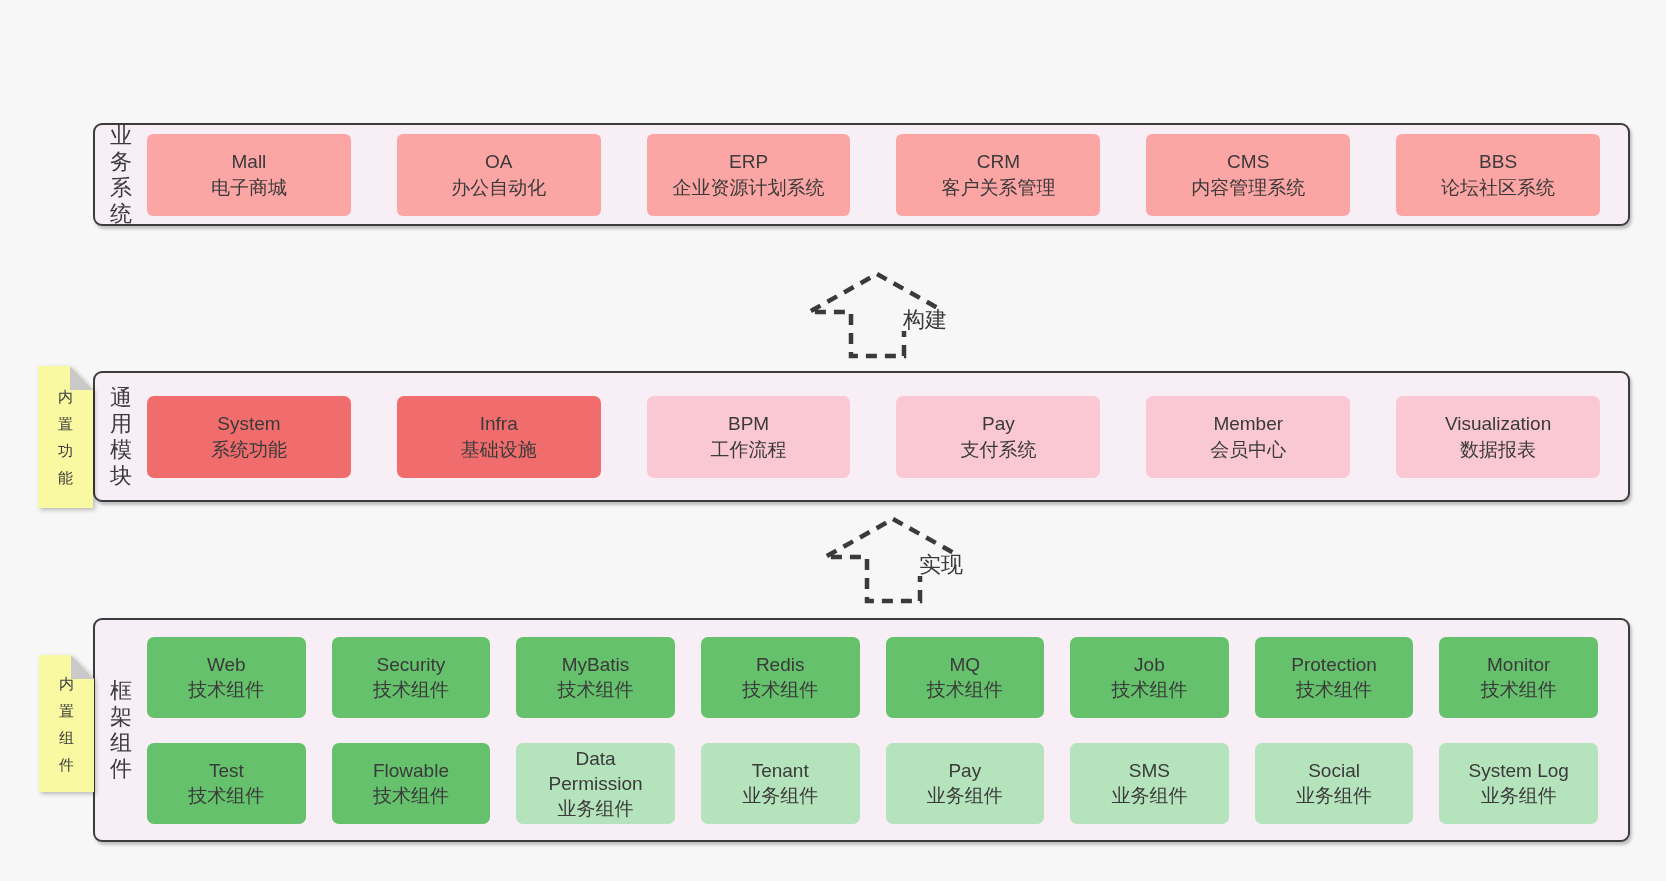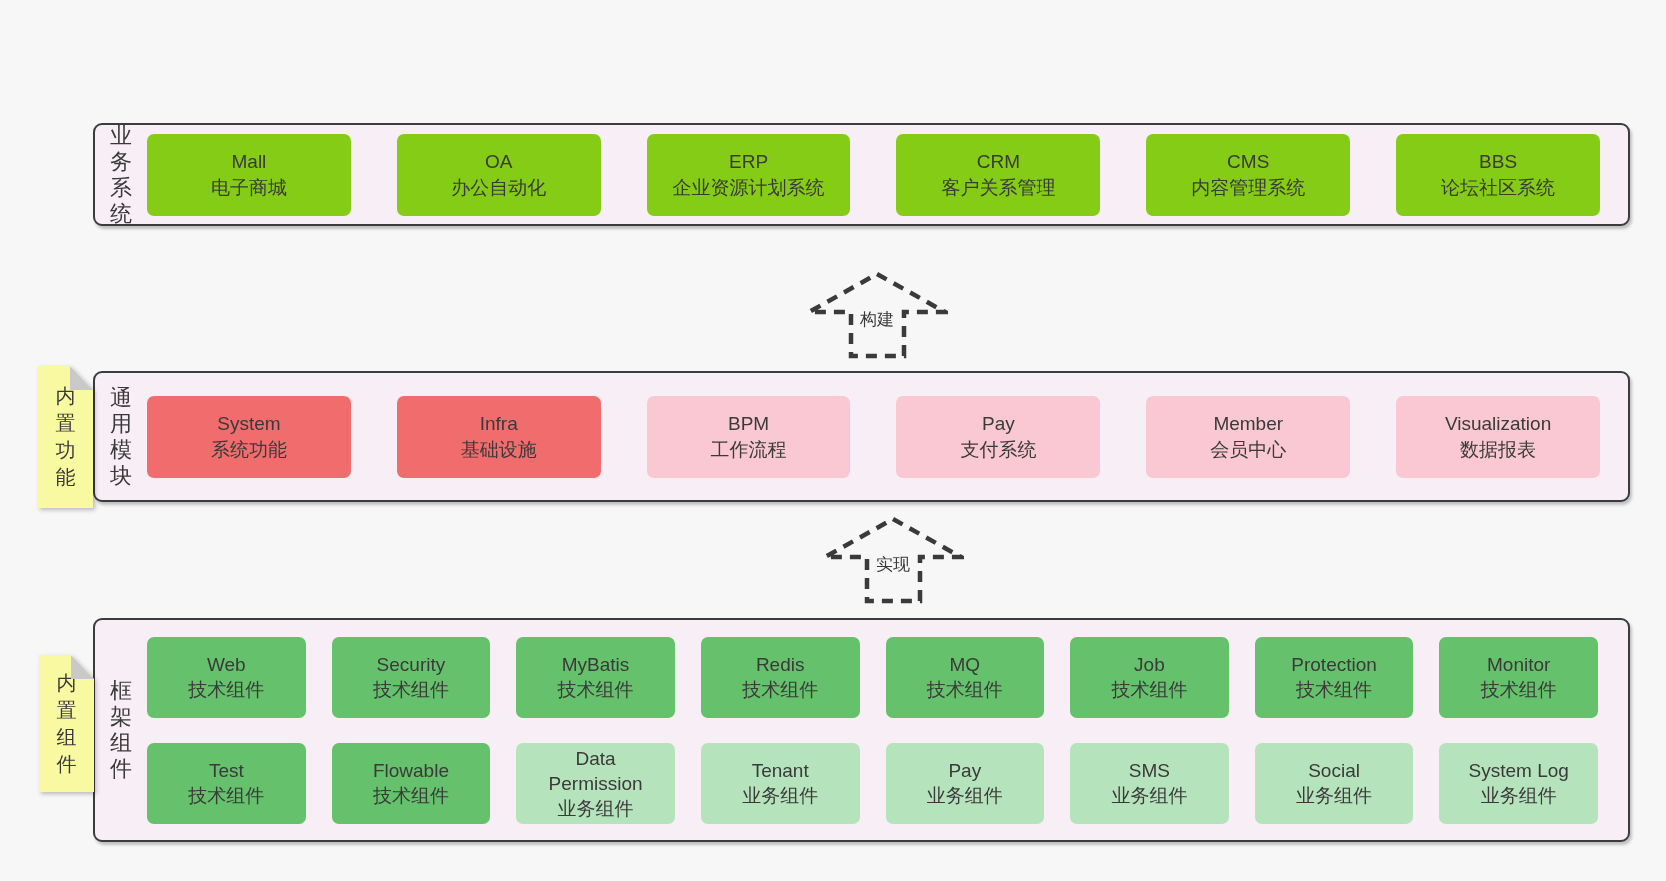--- a/index.html
+++ b/index.html
@@ -27,49 +27,49 @@
   .content{flex:1;display:flex;align-items:center;gap:46px;padding-right:28px;}
   #sec-components .content{flex-direction:column;justify-content:center;align-items:stretch;gap:25px;padding-right:30px;}
   .row8{display:flex;gap:26px;}
   
   .node{
     flex:1;height:82px;border-radius:7px;box-sizing:border-box;
     display:flex;flex-direction:column;align-items:center;justify-content:center;
     text-align:center;font-size:19px;line-height:26px;padding:0 12px;
   }
   .row8 .node{height:81px;line-height:25px;}
-  .blue{background:#84cc16;}
+  .blue{background:#fca5a5;border-radius:6px;}
   .red{background:#f16d6d;}
   .pink{background:#f9c8d2;}
   .green{background:#65c16b;}
   .lgreen{background:#b5e3bc;}
   
   .sticky-wrap{position:absolute;z-index:4;filter:drop-shadow(2px 2px 2px rgba(0,0,0,0.25));}
   #sticky-features{left:38px;top:366px;width:55px;height:142px;}
   #sticky-components{left:39px;top:655px;width:55px;height:137px;}
   .sticky{
     width:100%;height:100%;background:#f9f9a1;position:relative;
     clip-path:polygon(0 0,calc(100% - 23px) 0,100% 24px,100% 100%,0 100%);
     display:flex;align-items:center;justify-content:center;
   }
   .fold{
     position:absolute;top:0;right:0;width:23px;height:24px;background:#c9c9c9;
     clip-path:polygon(0 0,100% 100%,0 100%);
   }
   .sticky .v-text{
-    width:22px;font-size:20px;line-height:27px;text-align:center;
+    width:22px;font-size:15px;line-height:27px;text-align:center;
     word-break:break-all;color:#3a3a3a;
   }
   
   .arrow{position:absolute;z-index:2;}
   #arrow-build{left:806px;top:271px;}
   #arrow-implement{left:822px;top:516px;}
   .arrow-label{
     position:absolute;z-index:3;transform:translateX(-50%);
-    background:#f7f7f7;font-size:17px;line-height:22px;padding:0 3px;color:#3a3a3a;
+    background:#f7f7f7;font-size:22px;line-height:22px;padding:0 3px;color:#3a3a3a;margin-left:48px;
   }
   #arrow-build-label{left:877px;top:309px;}
   #arrow-implement-label{left:893px;top:554px;}
 </style>
 </head>
 <body>
 
 <div class="section" id="sec-business">
   <div class="v-label">
     <div class="v-text">业务系统</div>

